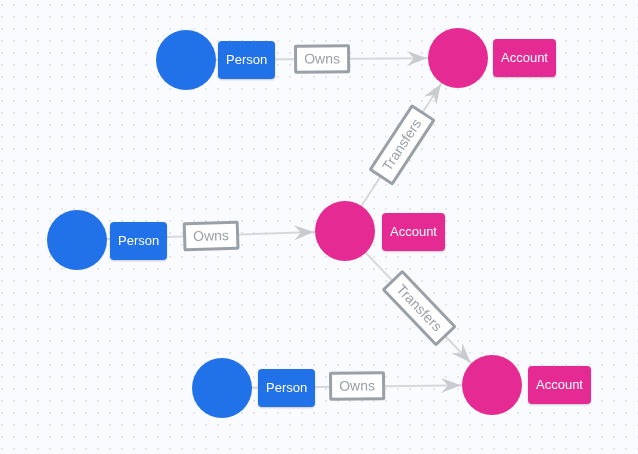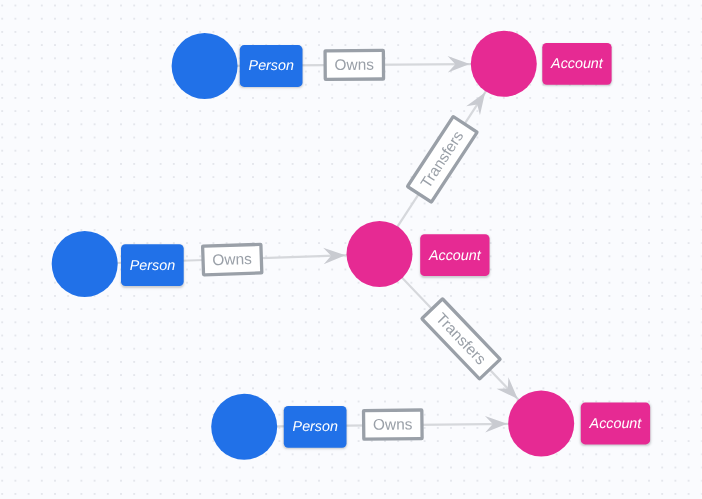--- a/index.html
+++ b/index.html
@@ -44,21 +44,20 @@
     z-index: 3;
     transform: translateY(-50%);
     color: #ffffff;
     font-size: 13px;
     line-height: 16px;
     padding: 11px 8px;
     border-radius: 4px;
     white-space: nowrap;
     box-shadow: 0 1px 2px rgba(60,64,67,0.25);
     cursor: pointer;
-    font-style: italic;
   }
   .node-label.person  { background: #2171e8; }
   .node-label.account { background: #e62a93; }
   .edge-label {
     position: absolute;
     z-index: 3;
     background: #ffffff;
     border: 3.5px solid #9aa0a8;
     border-radius: 2px;
     color: #9aa0a8;

